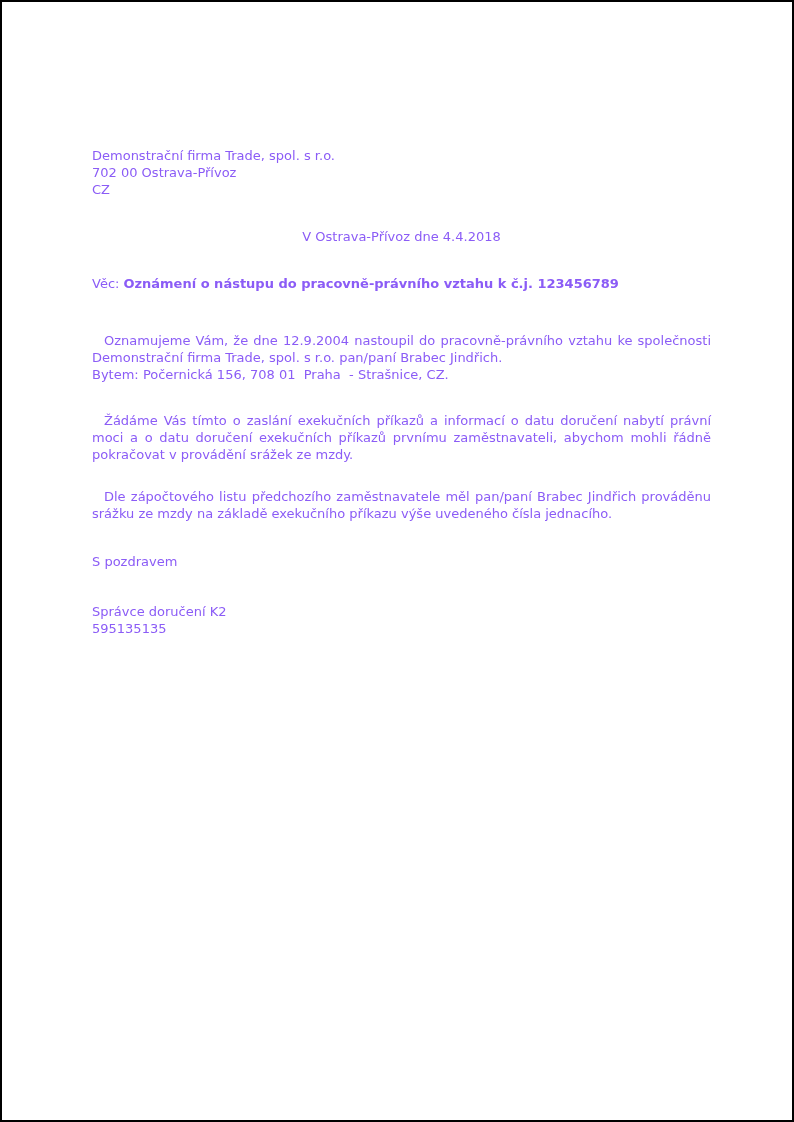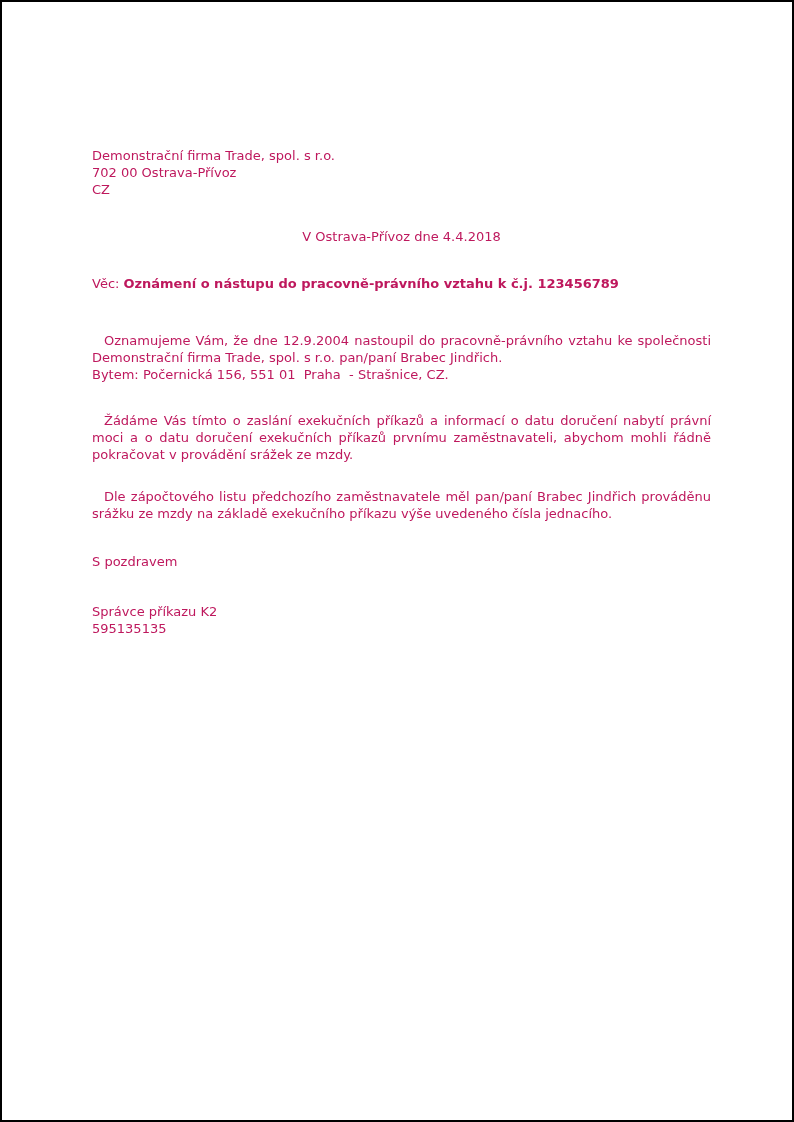--- a/index.html
+++ b/index.html
@@ -9,21 +9,21 @@
     height: 1122px;
     background: #ffffff;
     border: 2px solid #000000;
     overflow: hidden;
   }
   .content {
     padding: 145px 81px 0 90px;
     font-family: "DejaVu Sans", "Liberation Sans", sans-serif;
     font-size: 13px;
     line-height: 17px;
-    color: #be185d;
+    color: #8b5cf6;
   }
   .line { white-space: pre-wrap; }
   .dateline   { margin-top: 30px; text-align: center; }
   .subject    { margin-top: 30px; }
   .subject .subject-text { font-weight: bold; margin-left: 4px; text-align: right; }
   .para {
     text-align: justify;
     text-indent: 12px;
   }
   .para-intro { margin-top: 40px; }
@@ -45,28 +45,28 @@
     </div>
 
     <div class="dateline line">V Ostrava-Přívoz dne 4.4.2018</div>
 
     <div class="subject">
       <span>Věc:</span><span class="subject-text">Oznámení o nástupu do pracovně-právního vztahu k č.j. 123456789</span>
     </div>
 
     <div>
       <p class="para para-intro">Oznamujeme Vám, že dne 12.9.2004 nastoupil do pracovně-právního vztahu ke společnosti Demonstrační firma Trade, spol. s r.o. pan/paní Brabec Jindřich.</p>
-      <div class="line">Bytem: Počernická 156, 551 01  Praha  - Strašnice, CZ.</div>
+      <div class="line">Bytem: Počernická 156, 708 01  Praha  - Strašnice, CZ.</div>
     </div>
 
     <p class="para para-request">Žádáme Vás tímto o zaslání exekučních příkazů a informací o datu doručení nabytí právní moci a o datu doručení exekučních příkazů prvnímu zaměstnavateli, abychom mohli řádně pokračovat v provádění srážek ze mzdy.</p>
 
     <p class="para para-deduction">Dle zápočtového listu předchozího zaměstnavatele měl pan/paní Brabec Jindřich prováděnu srážku ze mzdy na základě exekučního příkazu výše uvedeného čísla jednacího.</p>
 
     <div class="closing line">S pozdravem</div>
 
     <div class="signature">
-      <div class="line">Správce příkazu K2</div>
+      <div class="line">Správce doručení K2</div>
       <div class="line">595135135</div>
     </div>
 
   </div>
 </div>
 
 </body></html>

